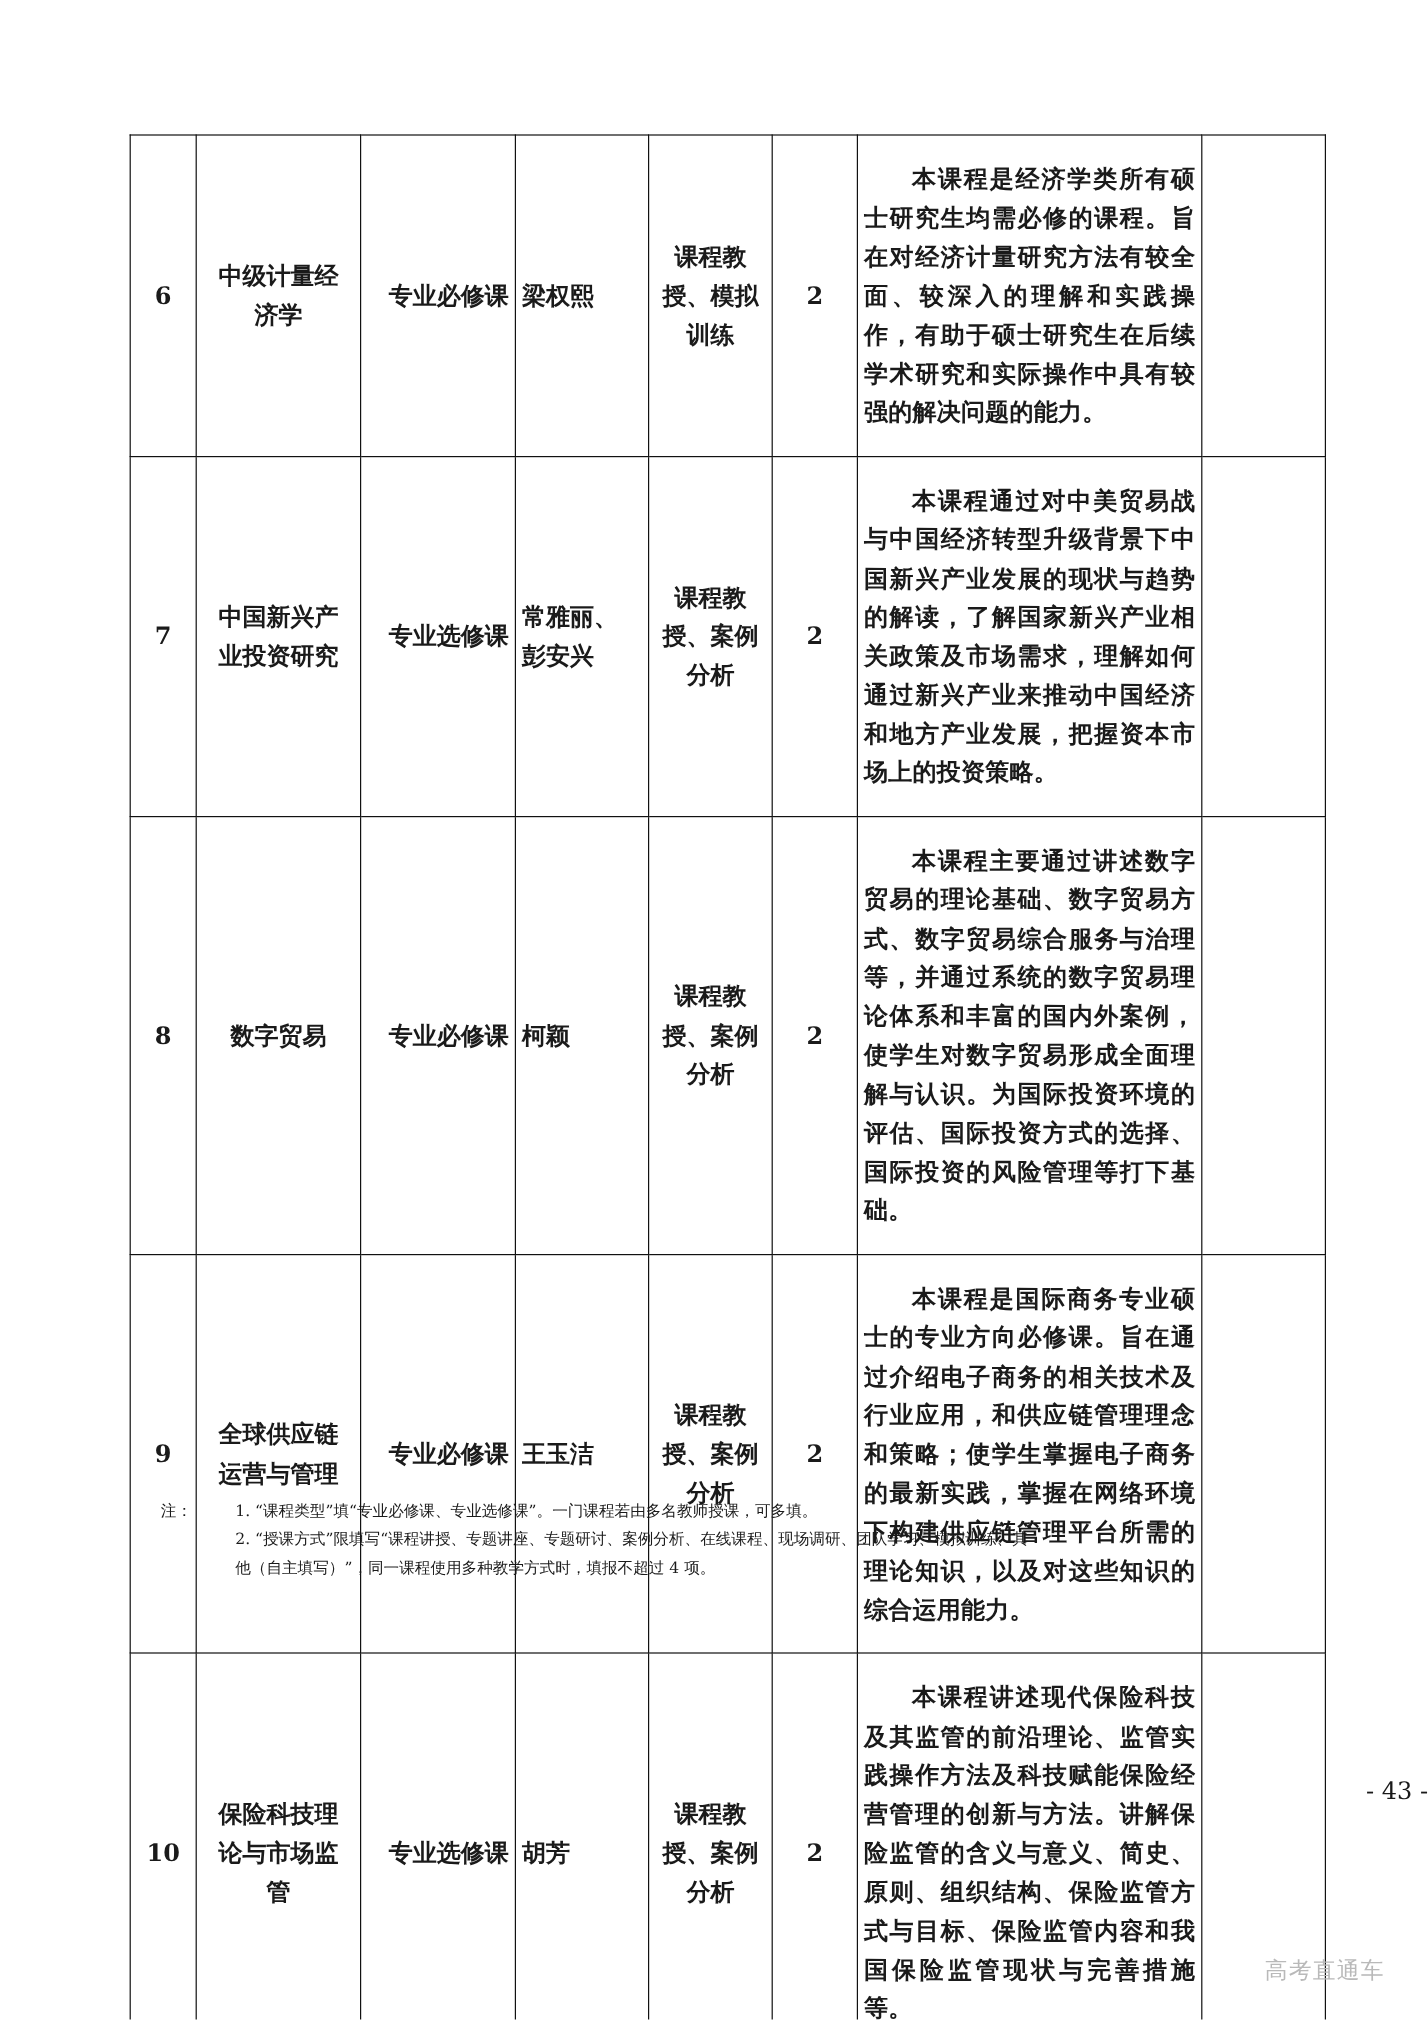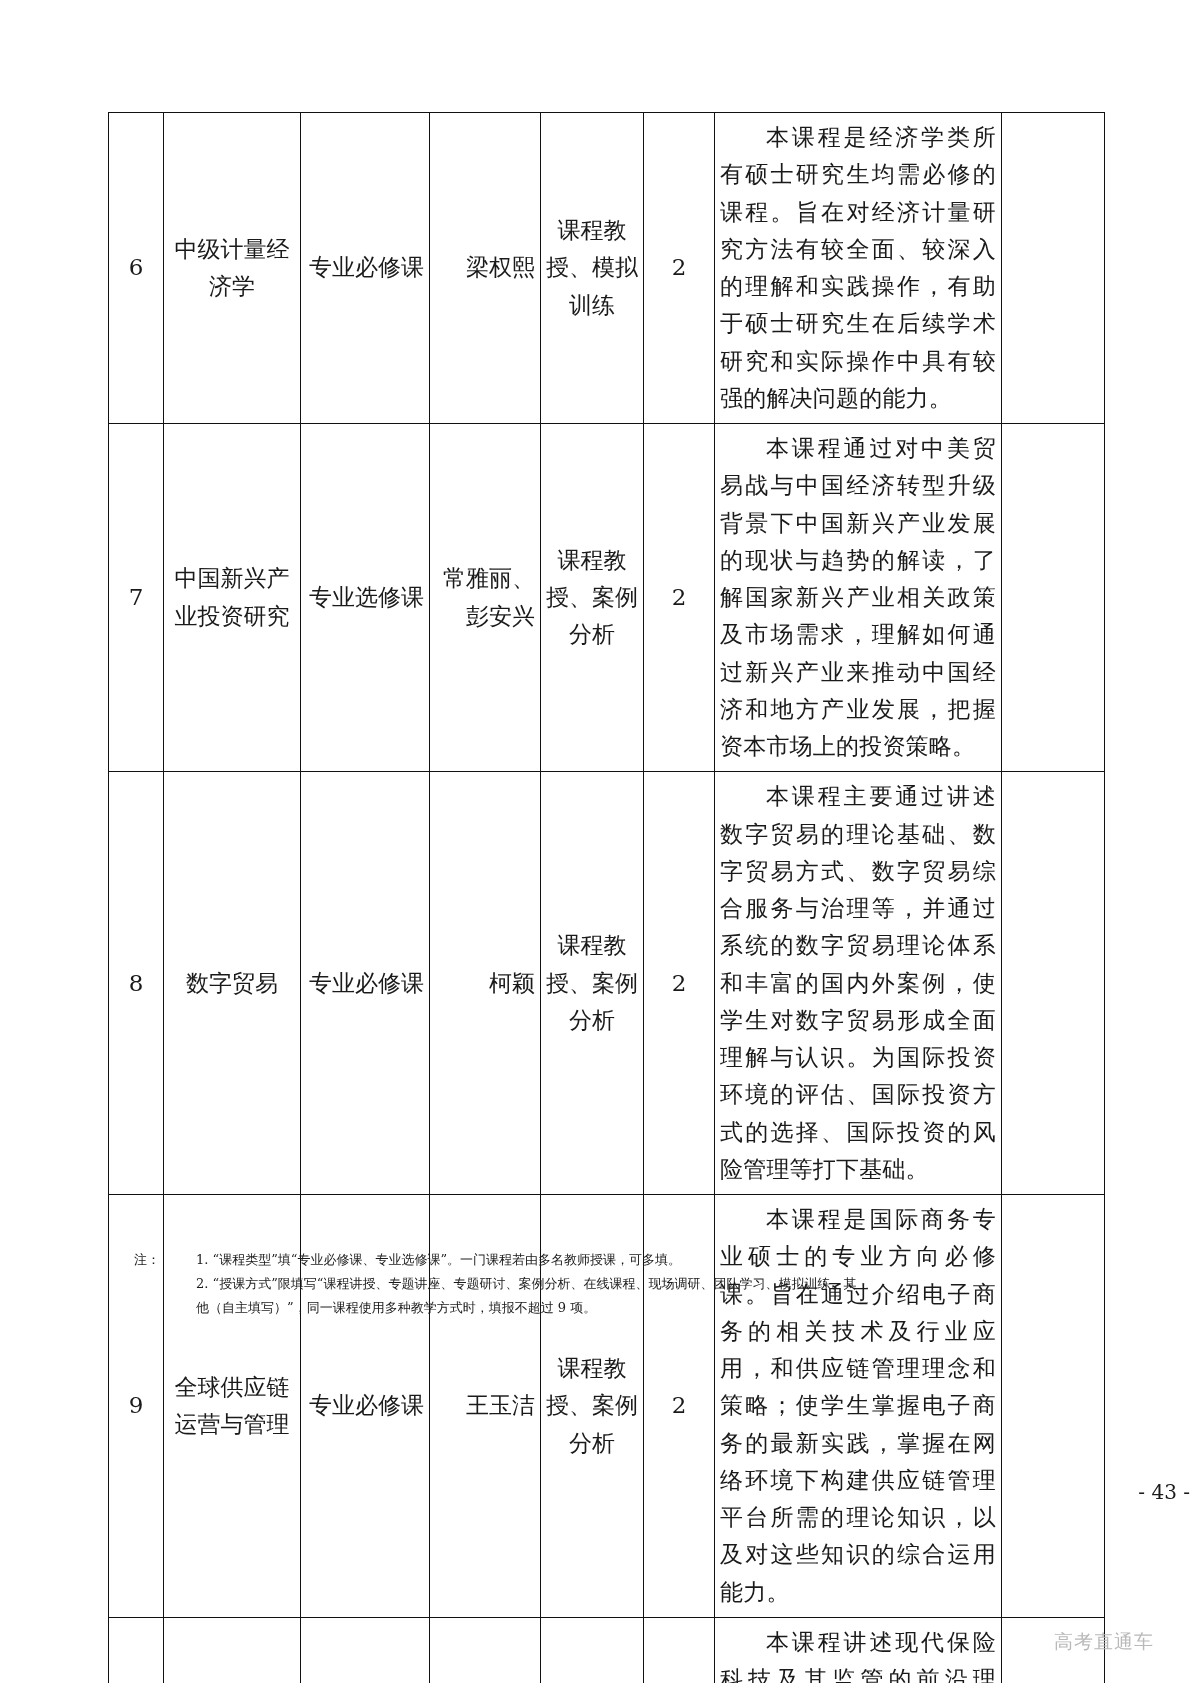--- a/index.html
+++ b/index.html
@@ -24,30 +24,31 @@
   .course-table {
     position: absolute;
     left: 108px;
     top: 112px;
     width: 908px;
     border-collapse: collapse;
     table-layout: fixed;
   }
   .course-table td {
     border: 1.6px solid #111;
-    padding: 6px 5px;
+    padding: 20px 5px;
     vertical-align: middle;
-    font-size: 23px;
+    font-size: 20px;
     line-height: 1.62;
     font-family: "DejaVu Serif", "Liberation Serif", serif;
+    font-weight: bold;
   }
   .col-no     { width: 44px;  text-align: center; }
   .col-name   { width: 126px; text-align: center; }
   .col-type   { width: 118px; text-align: right; }
-  .col-teacher{ width: 100px; text-align: right; }
+  .col-teacher{ width: 100px; text-align: left; }
   .col-method { width: 92px;  text-align: center; margin-top: 10px; }
   .col-credit { width: 60px;  text-align: center; }
   .col-desc   { width: 276px; text-align: justify; text-justify: inter-ideograph; }
   .col-remark { width: 92px;  text-align: center; }
 
   .desc-text {
     display: block;
     text-indent: 2em;
     text-align: justify;
     text-justify: inter-ideograph;
@@ -215,20 +216,20 @@
         </td>
         <td class="col-remark"></td>
       </tr>
 
     </tbody>
   </table>
 
   <div class="notes">
     <div class="note-row"><span class="note-label">注：</span><span>1. “课程类型”填“专业必修课、专业选修课”。一门课程若由多名教师授课，可多填。</span></div>
     <div class="note-cont">2. “授课方式”限填写“课程讲授、专题讲座、专题研讨、案例分析、在线课程、现场调研、团队学习、模拟训练、其</div>
-    <div class="note-cont">他（自主填写）”，同一课程使用多种教学方式时，填报不超过 9 项。</div>
+    <div class="note-cont">他（自主填写）”，同一课程使用多种教学方式时，填报不超过 4 项。</div>
   </div>
 
   <div class="page-number">- 43 -</div>
 
   <div class="watermark">高考直通车</div>
 
 </div>
 
 </body></html>

